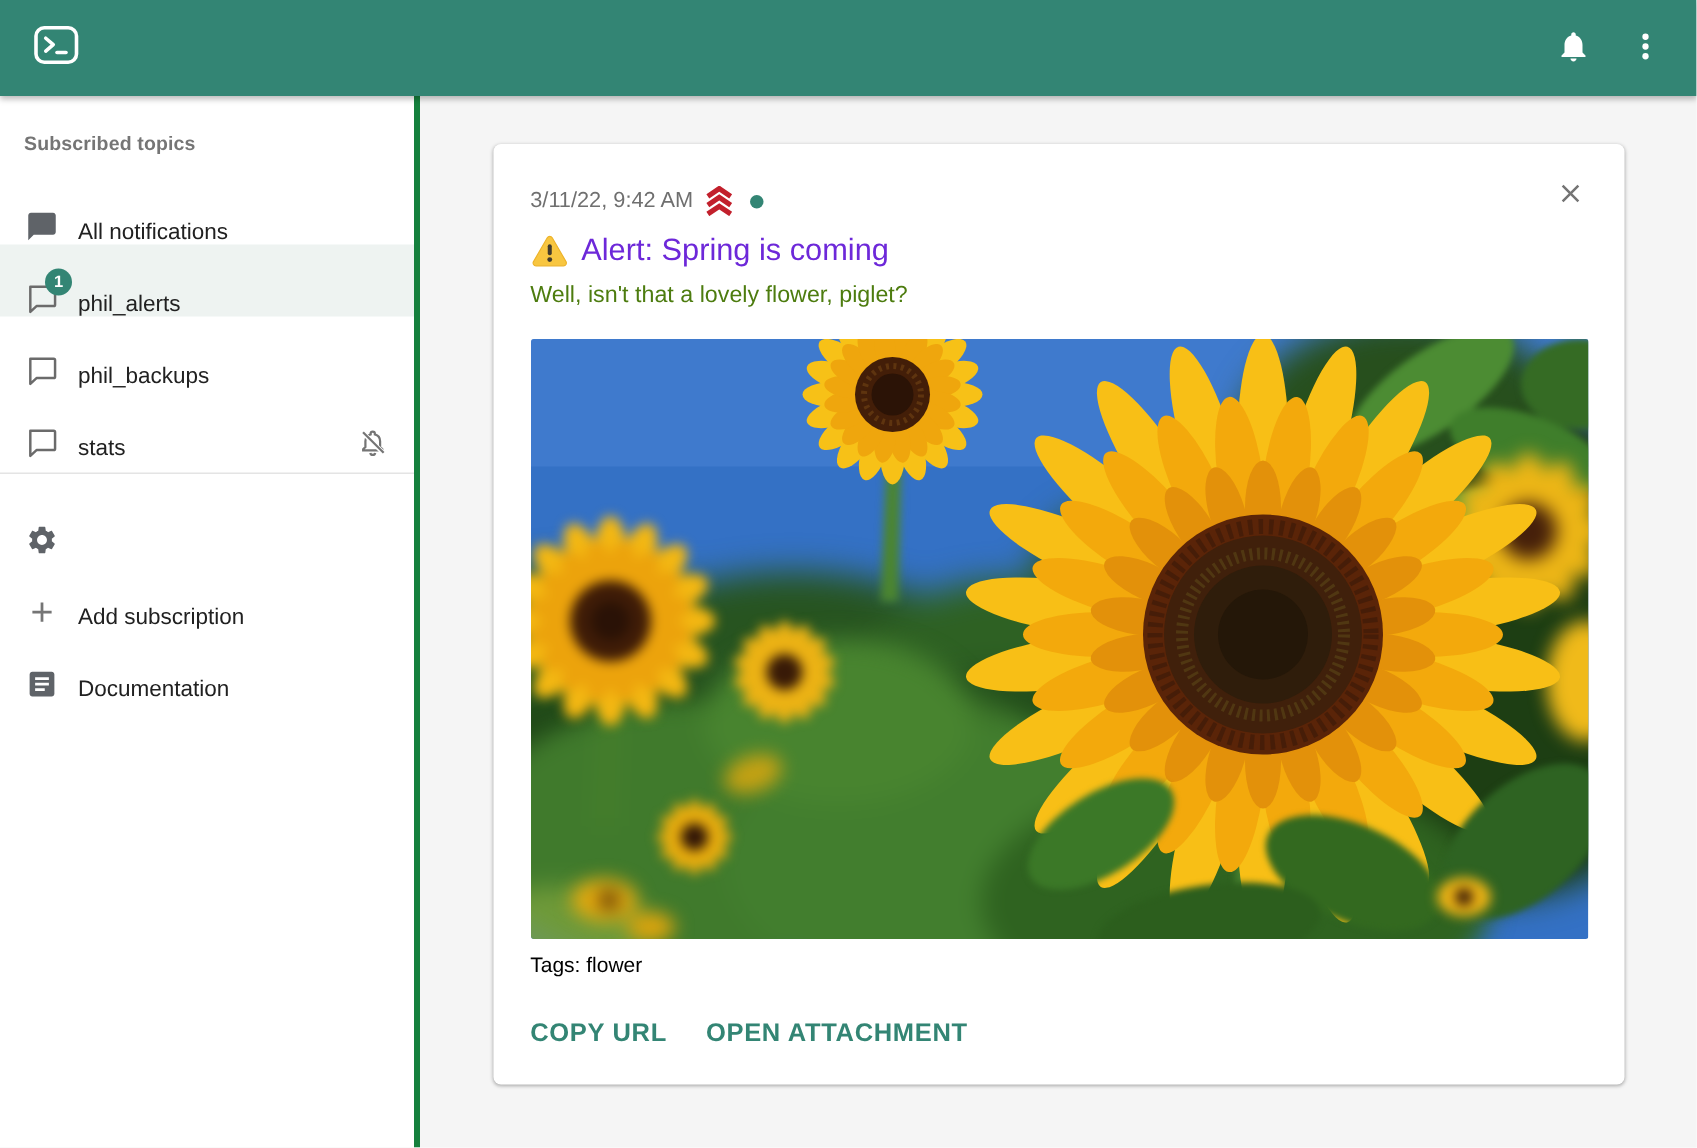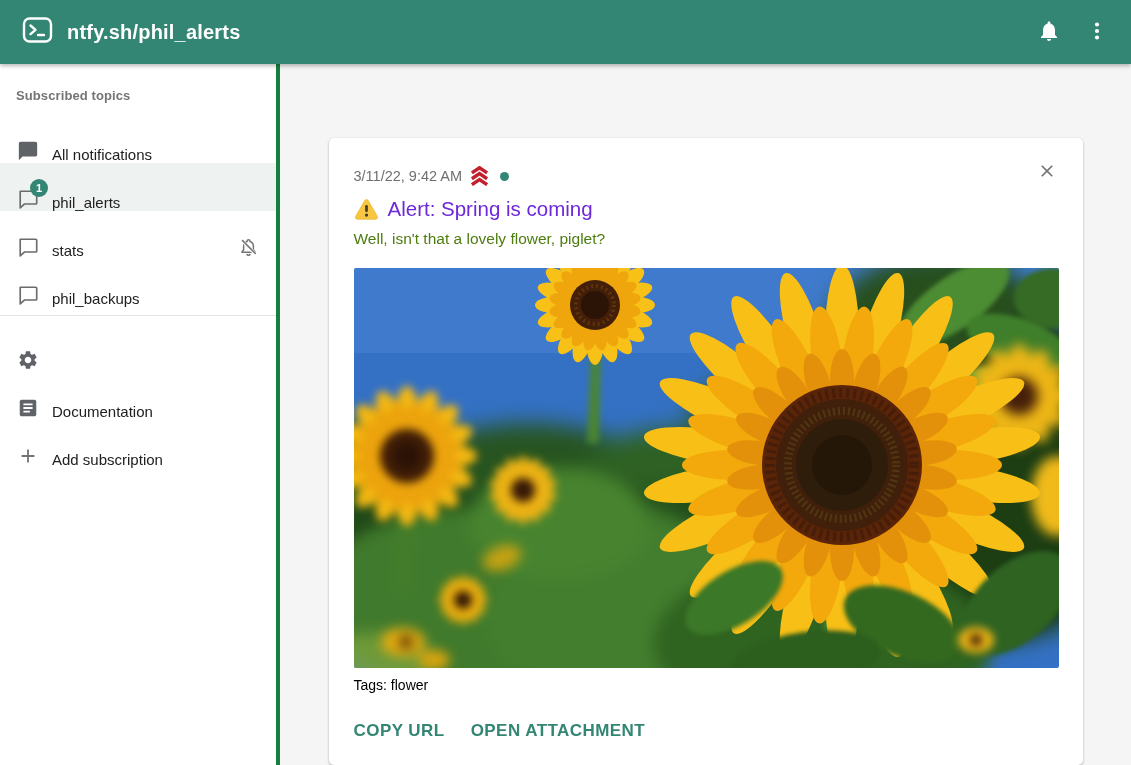--- a/index.html
+++ b/index.html
@@ -29,21 +29,21 @@
   .item .ic{width:24px;height:24px;flex:0 0 24px;position:relative;display:flex;
     align-items:center;justify-content:center;}
   .item .label{flex:1;white-space:nowrap;}
   .badge{position:absolute;top:-8px;right:-8px;min-width:18px;height:18px;border-radius:50%;
     background:#338574;color:#fff;font-size:11px;font-weight:700;display:flex;align-items:center;
     justify-content:center;}
   .trailing{margin-left:auto;width:24px;height:24px;display:flex;align-items:center;justify-content:center;}
   .divider{border:none;border-top:1px solid #e4e4e4;margin:8px 0;}
 
   
-  .main{flex:1;background:#f5f5f5;display:flex;justify-content:center;align-items:flex-end;
+  .main{flex:1;background:#f5f5f5;display:flex;justify-content:center;align-items:flex-start;
     padding-top:32px;overflow:hidden;}
   .card{width:754px;background:#fff;border-radius:5px;position:relative;
     box-shadow:0 1px 3px rgba(0,0,0,.2),0 1px 2px rgba(0,0,0,.12);
     padding:28px 24px 20px 25px;}
   .meta-row{display:flex;align-items:center;gap:7px;color:#6f6f6f;font-size:14.5px;height:20px;}
   .dot{width:9px;height:9px;border-radius:50%;background:#338574;margin-left:3px;}
   .close{position:absolute;top:14px;right:16px;width:40px;height:40px;border:none;background:transparent;
     border-radius:50%;display:flex;align-items:center;justify-content:center;cursor:pointer;padding:0;}
   .title{margin:9px 0 0;font-size:20.5px;font-weight:400;color:#6d28d9;display:flex;
     align-items:center;gap:9px;line-height:28px;}
@@ -66,21 +66,20 @@
 
   <header class="appbar">
     <div class="appbar-left">
       <span>
         <svg width="31" height="28" viewBox="0 0 31 28">
           <rect x="2" y="2.5" width="27" height="23" rx="5.5" fill="none" stroke="#fff" stroke-width="2.4"></rect>
           <polyline points="8.5,9.5 13.5,13.8 8.5,18.1" fill="none" stroke="#fff" stroke-width="2.4" stroke-linecap="round" stroke-linejoin="round"></polyline>
           <line x1="16" y1="19" x2="22" y2="19" stroke="#fff" stroke-width="2.4" stroke-linecap="round"></line>
         </svg>
       </span>
-      <h1>ntfy.sh/phil_alerts</h1>
     </div>
     <div class="appbar-right" style="display:flex">
       <button class="iconbtn">
         <span>
           <svg width="24" height="24" viewBox="0 0 24 24" fill="#fff">
             <path d="M12 22c1.1 0 2-.9 2-2h-4c0 1.1.9 2 2 2zm6-6v-5c0-3.07-1.63-5.64-4.5-6.32V4c0-.83-.67-1.5-1.5-1.5s-1.5.67-1.5 1.5v.68C7.64 5.36 6 7.92 6 11v5l-2 2v1h16v-1l-2-2z"></path>
           </svg>
         </span>
       </button>
       <button class="iconbtn">
@@ -118,66 +117,66 @@
         </span>
         <span class="label">phil_alerts</span>
       </div>
 
       <div class="item">
         <span class="ic">
           <svg width="22" height="22" viewBox="0 0 24 24">
             <path d="M3.5 3.5h17a1 1 0 0 1 1 1v12a1 1 0 0 1-1 1H8l-4.5 4.2z" fill="none" stroke="#6b6b6b" stroke-width="1.8" stroke-linejoin="round"></path>
           </svg>
         </span>
+        <span class="label">phil_backups</span>
+      </div>
+
+      <div class="item">
+        <span class="ic">
+          <svg width="22" height="22" viewBox="0 0 24 24">
+            <path d="M3.5 3.5h17a1 1 0 0 1 1 1v12a1 1 0 0 1-1 1H8l-4.5 4.2z" fill="none" stroke="#6b6b6b" stroke-width="1.8" stroke-linejoin="round"></path>
+          </svg>
+        </span>
         <span class="label">stats</span>
         <span class="trailing">
           <svg width="21" height="21" viewBox="0 0 24 24">
             <path d="M12 3.1c.9 0 1.6.7 1.6 1.5v.6c2.5.7 4 2.8 4 5.3v4.4l1.7 1.7v.9H4.7v-.9l1.7-1.7v-4.4c0-2.5 1.5-4.6 4-5.3v-.6c0-.8.7-1.5 1.6-1.5z" fill="none" stroke="#757575" stroke-width="1.7"></path>
             <path d="M10.1 19.4a1.95 1.95 0 0 0 3.8 0" fill="none" stroke="#757575" stroke-width="1.7"></path>
             <line x1="3.6" y1="3" x2="20.9" y2="20.3" stroke="#fff" stroke-width="3.6"></line>
             <line x1="4.6" y1="3.6" x2="20.3" y2="19.3" stroke="#757575" stroke-width="1.7"></line>
           </svg>
         </span>
       </div>
 
-      <div class="item">
-        <span class="ic">
-          <svg width="22" height="22" viewBox="0 0 24 24">
-            <path d="M3.5 3.5h17a1 1 0 0 1 1 1v12a1 1 0 0 1-1 1H8l-4.5 4.2z" fill="none" stroke="#6b6b6b" stroke-width="1.8" stroke-linejoin="round"></path>
-          </svg>
-        </span>
-        <span class="label">phil_backups</span>
-      </div>
-
       <hr class="divider">
 
       <div class="item">
         <span class="ic">
           <svg width="22" height="22" viewBox="0 0 24 24" fill="#5f6368">
             <path d="M19.14 12.94c.04-.3.06-.61.06-.94 0-.32-.02-.64-.07-.94l2.03-1.58c.18-.14.23-.41.12-.61l-1.92-3.32c-.12-.22-.37-.29-.59-.22l-2.39.96c-.5-.38-1.03-.7-1.62-.94l-.36-2.54c-.04-.24-.24-.41-.48-.41h-3.84c-.24 0-.43.17-.47.41l-.36 2.54c-.59.24-1.13.57-1.62.94l-2.39-.96c-.22-.08-.47 0-.59.22L2.74 8.87c-.12.21-.08.47.12.61l2.03 1.58c-.05.3-.09.63-.09.94s.02.64.07.94l-2.03 1.58c-.18.14-.23.41-.12.61l1.92 3.32c.12.22.37.29.59.22l2.39-.96c.5.38 1.03.7 1.62.94l.36 2.54c.05.24.24.41.48.41h3.84c.24 0 .44-.17.47-.41l.36-2.54c.59-.24 1.13-.56 1.62-.94l2.39.96c.22.08.47 0 .59-.22l1.92-3.32c.12-.22.07-.47-.12-.61l-2.01-1.58zM12 15.6c-1.98 0-3.6-1.62-3.6-3.6s1.62-3.6 3.6-3.6 3.6 1.62 3.6 3.6-1.62 3.6-3.6 3.6z"></path>
           </svg>
         </span>
       </div>
 
       <div class="item">
         <span class="ic">
+          <svg width="22" height="22" viewBox="0 0 24 24" fill="#757575">
+            <path d="M19 13h-6v6h-2v-6H5v-2h6V5h2v6h6v2z"></path>
+          </svg>
+        </span>
+        <span class="label">Add subscription</span>
+      </div>
+
+      <div class="item">
+        <span class="ic">
           <svg width="22" height="22" viewBox="0 0 24 24" fill="#5f6368">
             <path d="M19 3H5c-1.1 0-2 .9-2 2v14c0 1.1.9 2 2 2h14c1.1 0 2-.9 2-2V5c0-1.1-.9-2-2-2zm-5 14H7v-2h7v2zm3-4H7v-2h10v2zm0-4H7V7h10v2z"></path>
           </svg>
         </span>
         <span class="label">Documentation</span>
-      </div>
-
-      <div class="item">
-        <span class="ic">
-          <svg width="22" height="22" viewBox="0 0 24 24" fill="#757575">
-            <path d="M19 13h-6v6h-2v-6H5v-2h6V5h2v6h6v2z"></path>
-          </svg>
-        </span>
-        <span class="label">Add subscription</span>
       </div>
     </aside>
 
     <main class="main">
       <article class="card">
 
         <div class="meta-row">
           <span>3/11/22, 9:42 AM</span>
           <span style="display:flex;align-items:center;">
             <svg width="21" height="20" viewBox="0 0 22 21">

